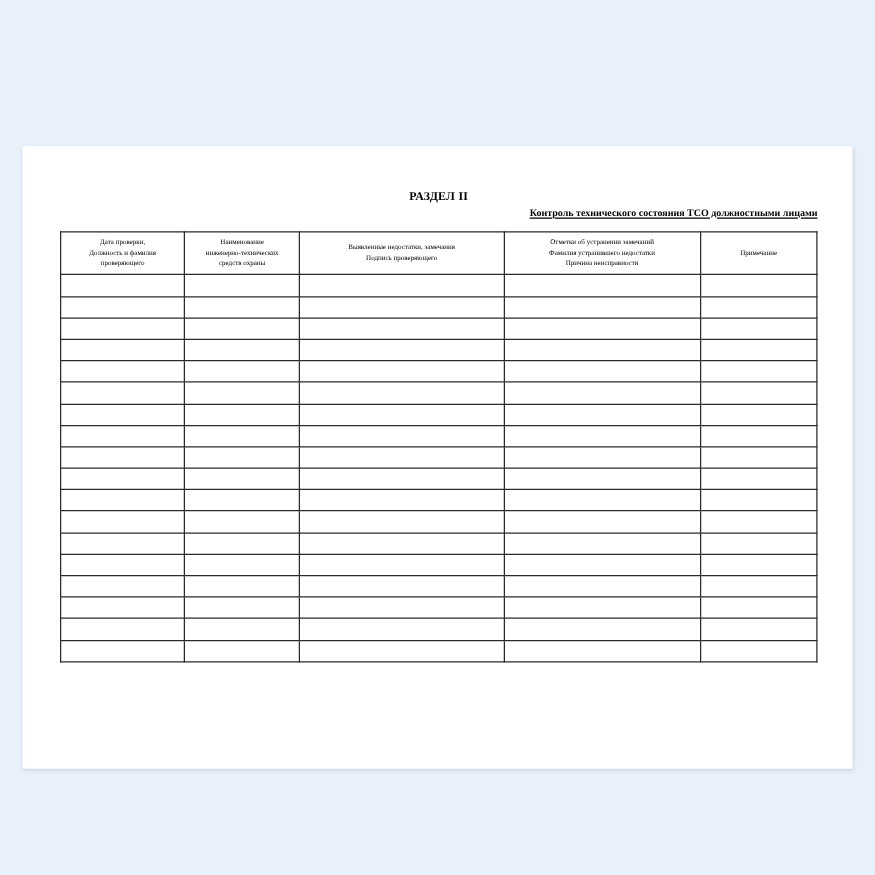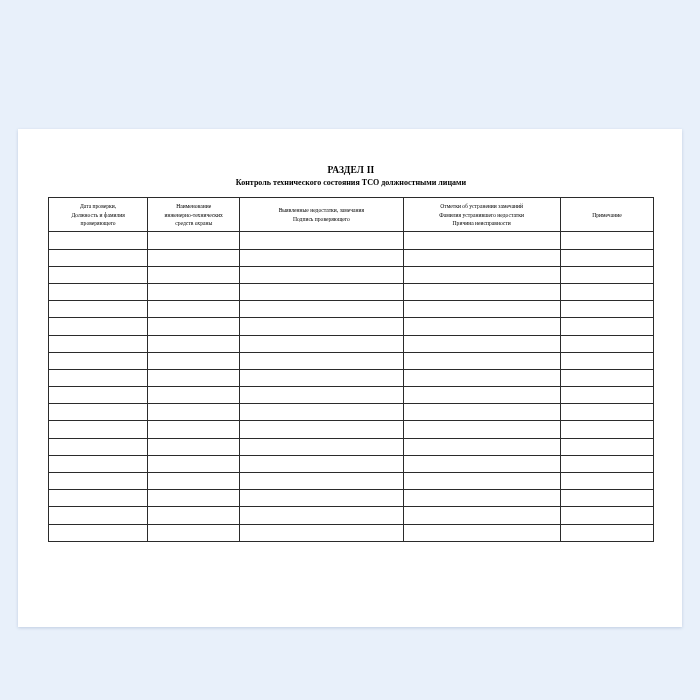--- a/index.html
+++ b/index.html
@@ -20,43 +20,43 @@
   }
   
   #sheet {
     position: absolute;
     left: 18px;
     top: 117px;
     width: 664px;
     height: 498px;
     background: #ffffff;
     box-shadow: 0 1px 3px rgba(90, 120, 160, 0.28);
-    margin-top: 12px;
   }
   #sheet-inner {
     position: absolute;
     left: 30px;
     top: 35px;
     right: 28px;
   }
   .doc-title {
     text-align: center;
     font-weight: bold;
     font-size: 9.5px;
     letter-spacing: 0.2px;
     color: #000;
     line-height: 1.35;
   }
   .doc-subtitle {
-    text-align: center;
+    text-align: right;
     font-weight: bold;
     font-size: 8px;
     color: #000;
     margin-top: 1px;
     line-height: 1.3;
+    text-decoration: underline;
   }
   table.journal {
     margin-top: 9px;
     width: 100%;
     border-collapse: collapse;
     table-layout: fixed;
   }
   table.journal th,
   table.journal td {
     border: 1px solid #2b2b2b;

